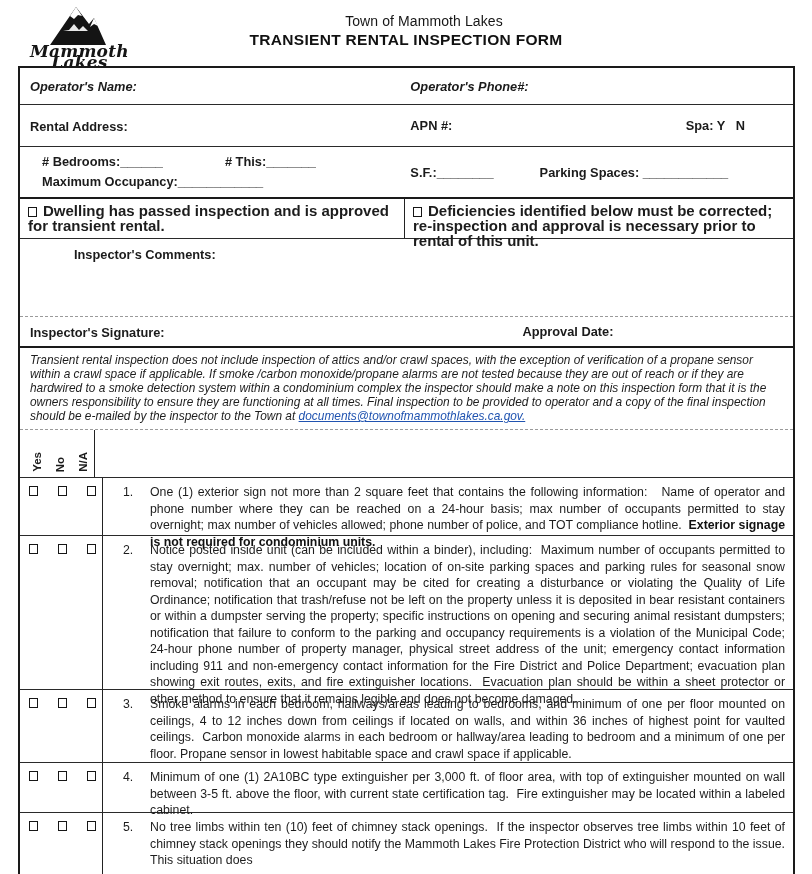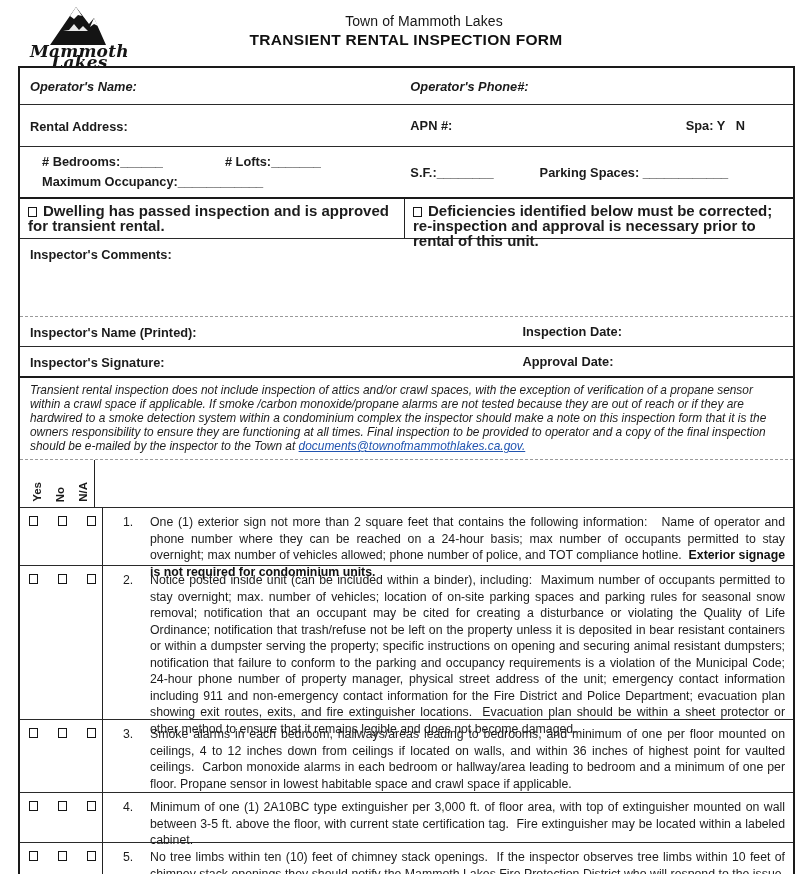--- a/index.html
+++ b/index.html
@@ -49,21 +49,21 @@
 
   .r-options { height: 40px; }
   .opt { font-size: 15px; font-weight: 600; line-height: 15px; padding: 4px 6px 0 8px; }
   .opt-l { flex: 0 0 49.8%; border-right: 1.5px solid #222; }
   .opt-r { flex: 1 1 auto; }
   .cbx {
     display: inline-block; width: 9px; height: 10px; border: 1.6px solid #161616;
     vertical-align: -1px; margin-right: 6px; background: #fff;
   }
 
-  .r-comments { height: 78px; border-bottom: 1px dashed #9a9a9a; }
+  .r-comments { height: 78px; border-bottom: 1px dashed #9a9a9a; padding-left: 44px; }
   .r-comments .lbl { padding: 8px 0 0 10px; }
 
   .r-name { height: 30px; align-items: center; }
   .r-sig  { height: 31px; align-items: center; border-bottom: 2px solid #1a1a1a; justify-content: center; }
   .cell-l-wide { flex: 0 0 65%; padding-left: 10px; }
 
   .r-notice { display: block; border-bottom: 1px dashed #9a9a9a; padding: 5px 10px 6px 10px; }
   .notice-text {
     font-style: italic; font-size: 11.9px; line-height: 14px; color: #1d1d1d;
     font-weight: 500; text-align: left;
@@ -131,21 +131,21 @@
       <div class="cell-r">
         <span class="lbl">APN #:</span>
         <span class="lbl">Spa: Y   N</span>
       </div>
     </div>
 
     <div class="row r-bedrooms">
       <div class="bed-left">
         <div class="bed-line1">
           <span class="lbl"># Bedrooms:______</span>
-          <span class="lbl lofts"># Lofts:_______</span>
+          <span class="lbl lofts"># This:_______</span>
         </div>
         <div>
           <span class="lbl">Maximum Occupancy:____________</span>
         </div>
       </div>
       <div class="bed-right">
         <span class="lbl">S.F.:________</span>
         <span class="lbl parking">Parking Spaces: ____________</span>
       </div>
     </div>
@@ -156,26 +156,20 @@
       </div>
       <div class="opt opt-r">
         <span class="cbx"></span><span>Deficiencies identified below must be corrected; re-inspection and approval is necessary prior to rental of this unit.</span>
       </div>
     </div>
 
     <div class="row r-comments">
       <span class="lbl">Inspector's Comments:</span>
     </div>
 
-    <div class="row r-name">
-      <div class="cell-l-wide"><span class="lbl">Inspector's Name (Printed):</span></div>
-      <div class="cell-r">
-          <span class="lbl">Inspection Date:</span>
-        </div>
-    </div>
 
     <div class="row r-sig">
       <div class="cell-l-wide"><span class="lbl">Inspector's Signature:</span></div>
       <div class="cell-r">
           <span class="lbl">Approval Date:</span>
         </div>
     </div>
 
     <div class="row r-notice">
       <div class="notice-text">

